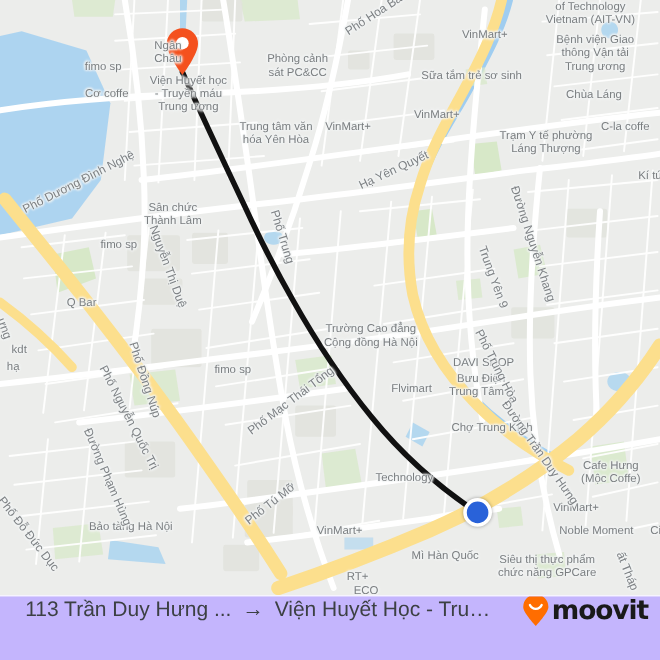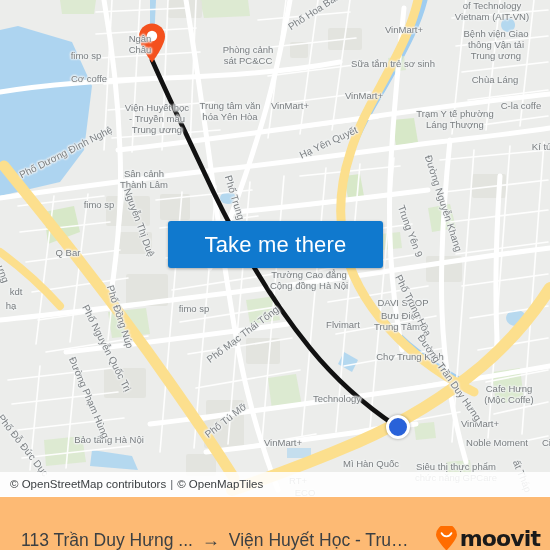--- a/index.html
+++ b/index.html
@@ -37,21 +37,21 @@
   
   #attrib{position:absolute;left:0;bottom:0;width:550px;height:24px;
           background:rgba(255,255,255,.88);
           font-size:11.5px;color:#3c4043;line-height:24px;padding-left:10px;
           box-sizing:border-box;white-space:nowrap;}
   #attrib span{color:#3c4043;}
   #attrib .sep{padding:0 4px;color:#5f6368;}
 
   
   #footer{position:absolute;left:0;top:496px;width:550px;height:54px;
-          background:#fdba74;display:flex;align-items:flex-end;
+          background:#c4b5fd;display:flex;align-items:flex-start;
           border-top:1px solid #fff;}
   #route{flex:1;display:flex;align-items:center;justify-content:center;
          font-size:17.5px;color:#3c4043;white-space:nowrap;overflow:hidden;}
   #route .from,#route .to{max-width:185px;overflow:hidden;text-overflow:ellipsis;}
   #route .arrow{margin:0 9px;font-size:18px;color:#3c4043;}
   #brand{display:flex;align-items:center;padding-right:10px;}
   #brand .wordmark{font-size:22px;font-weight:bold;color:#1a1a1a;letter-spacing:-.9px;
                    font-family:"DejaVu Sans",sans-serif;}
 </style>
 </head>
@@ -219,42 +219,42 @@
       </svg>
     </div>
 
     <div id="origin"></div>
 
     <div id="labels">
         <div class="maplabel poilabel" style="left: 58px; top: 50px; width: 56px;">fimo sp</div>
         <div class="maplabel poilabel" style="left: 58px; top: 73px; width: 62px;">Cơ coffe</div>
         <div class="maplabel poilabel" style="left: 118px; top: 33px; width: 44px;">Ngân
 Châu</div>
-        <div class="maplabel poilabel" style="left: 112px; top: 62px; width: 90px; margin-top: 40px;">Viện Huyết học
+        <div class="maplabel poilabel" style="left: 112px; top: 62px; width: 90px;">Viện Huyết học
 - Truyền máu
 Trung ương</div>
         <div class="maplabel poilabel" style="left: 208px; top: 44px; width: 80px;">Phòng cảnh
 sát PC&amp;CC</div>
         <div class="maplabel poilabel" style="left: 188px; top: 100px; width: 84px;">Trung tâm văn
 hóa Yên Hòa</div>
         <div class="maplabel poilabel" style="left: 263px; top: 100px; width: 54px;">VinMart+</div>
         <div class="maplabel poilabel" style="left: 337px; top: 90px; width: 54px;">VinMart+</div>
         <div class="maplabel poilabel" style="left: 345px; top: 58px; width: 96px;">Sữa tắm trẻ sơ sinh</div>
         <div class="maplabel poilabel" style="left: 377px; top: 24px; width: 54px;">VinMart+</div>
         <div class="maplabel poilabel" style="left: 440px; top: 0px; width: 104px;">of Technology
 Vietnam (AIT-VN)</div>
         <div class="maplabel poilabel" style="left: 451px; top: 28px; width: 90px;">Bệnh viện Giao
 thông Vận tải
 Trung ương</div>
         <div class="maplabel poilabel" style="left: 466px; top: 74px; width: 58px;">Chùa Láng</div>
         <div class="maplabel poilabel" style="left: 493px; top: 100px; width: 56px;">C-la coffe</div>
         <div class="maplabel poilabel" style="left: 409px; top: 108px; width: 92px;">Trạm Y tế phường
 Láng Thượng</div>
         <div class="maplabel poilabel" style="left: 524px; top: 141px; width: 40px;">Kí túc</div>
-        <div class="maplabel poilabel" style="left: 113px; top: 168px; width: 62px;">Sân cảnh
+        <div class="maplabel poilabel" style="left: 113px; top: 168px; width: 62px;">Sân chức
 Thành Lâm</div>
         <div class="maplabel poilabel" style="left: 75px; top: 199px; width: 48px;">fimo sp</div>
         <div class="maplabel poilabel" style="left: 46px; top: 247px; width: 44px;">Q Bar</div>
         <div class="maplabel poilabel" style="left: 170px; top: 303px; width: 48px;">fimo sp</div>
         <div class="maplabel poilabel" style="left: 0px; top: 286px; width: 32px;">kdt</div>
         <div class="maplabel poilabel" style="left: 0px; top: 300px; width: 22px;">hạ</div>
         <div class="maplabel poilabel" style="left: 262px; top: 269px; width: 94px;">Trường Cao đẳng
 Cộng đồng Hà Nội</div>
         <div class="maplabel poilabel" style="left: 370px; top: 297px; width: 66px;">DAVI SHOP</div>
         <div class="maplabel poilabel" style="left: 370px; top: 310px; width: 62px;">Bưu Điện
@@ -286,25 +286,21 @@
         <div class="maplabel streetlabel" style="left: 85px; top: 300px; transform: rotate(63deg); transform-origin: left center;">Phố Nguyễn Quốc Trị</div>
         <div class="maplabel streetlabel" style="left: 72px; top: 352px; transform: rotate(67deg); transform-origin: left center;">Đường Phạm Hùng</div>
         <div class="maplabel streetlabel" style="left: 0px; top: 410px; transform: rotate(52deg); transform-origin: left center;">Phố Đỗ Đức Dục</div>
         <div class="maplabel streetlabel" style="left: 208px; top: 355px; transform: rotate(-37deg); transform-origin: left center;">Phố Mạc Thái Tổng</div>
         <div class="maplabel streetlabel" style="left: 206px; top: 430px; transform: rotate(-38deg); transform-origin: left center;">Phố Tú Mỡ</div>
         <div class="maplabel streetlabel" style="left: 420px; top: 330px; transform: rotate(55deg); transform-origin: left center;">Đường Trần Duy Hưng</div>
         <div class="maplabel streetlabel" style="left: 516px; top: 455px; transform: rotate(68deg); transform-origin: left center;">ất Tháp</div>
         <div class="maplabel streetlabel" style="left: 0px; top: 260px; transform: rotate(70deg); transform-origin: left center;">ưng</div>
       </div>
 
-    <button id="cta">Take me there</button>
-
-    <div id="attrib">
-      <span>© OpenStreetMap contributors</span><span class="sep">|</span><span>© OpenMapTiles</span>
-    </div>
+
   </div>
 
   <div id="footer">
     <div id="route">
       <span class="from">113 Trần Duy Hưng ...</span>
       <span class="arrow">→</span>
       <span class="to">Viện Huyết Học - Truyền Má...</span>
     </div>
     <div id="brand">
       <span style="display:inline-block;width:23px;height:25px;margin-right:2px;">

